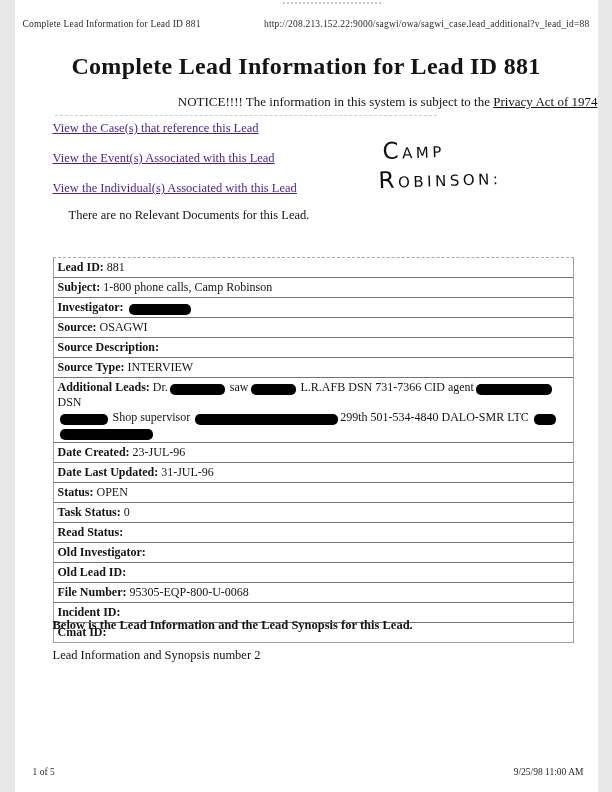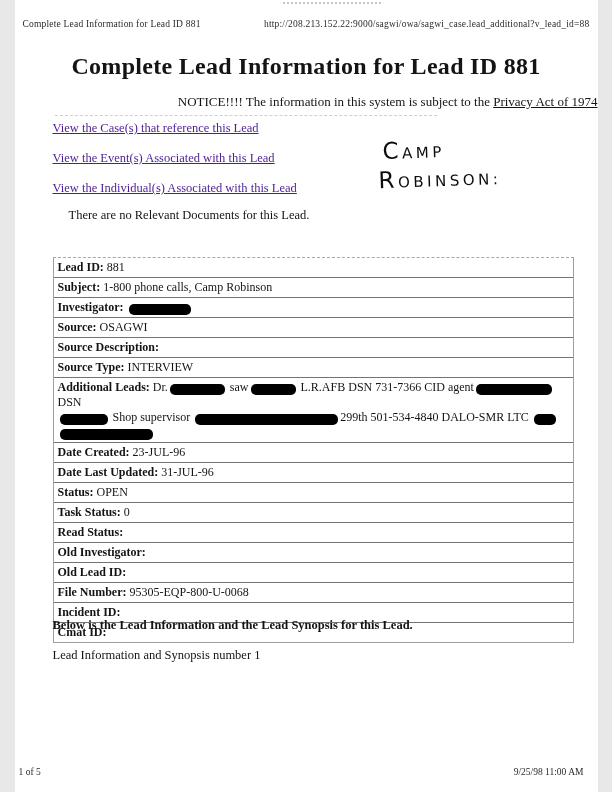--- a/index.html
+++ b/index.html
@@ -40,21 +40,21 @@
   .trow:first-child { border-top:none; }
   .lab { font-weight:bold; white-space:pre-wrap;text-align:center; }
   .val { white-space:pre-wrap; }
   .redact { display:inline-block; height:11px; background:#000; border-radius:5px;
             vertical-align:text-bottom; transform:translateY(1px); margin:0 2px; }
 
   .below-bold { position:absolute; top:618px; left:38px; font-size:12.5px; font-weight:bold; }
   .synopsis { position:absolute; top:648px; left:38px; font-size:12.5px; }
 
   .ftr { position:absolute; top:767px; font-size:9.5px; color:#2a2a2a; }
-  .ftr-left { left:4px; }
+  .ftr-left { left:18px; }
   .ftr-right { right:14px; }
 </style>
 </head>
 <body>
 
 <div class="page">
 
   <div class="artifact-top"></div>
   <div class="artifact-links"></div>
 
@@ -90,18 +90,18 @@
       <div class="trow"><span class="lab">Task Status:</span><span class="val"> 0</span></div>
       <div class="trow"><span class="lab">Read Status:</span></div>
       <div class="trow"><span class="lab">Old Investigator:</span></div>
       <div class="trow"><span class="lab">Old Lead ID:</span></div>
       <div class="trow"><span class="lab">File Number:</span><span class="val"> 95305-EQP-800-U-0068</span></div>
       <div class="trow"><span class="lab">Incident ID:</span></div>
       <div class="trow"><span class="lab">Cmat ID:</span></div>
     </div>
 
   <div class="below-bold">Below is the Lead Information and the Lead Synopsis for this Lead.</div>
-  <div class="synopsis">Lead Information and Synopsis number 1</div>
+  <div class="synopsis">Lead Information and Synopsis number 2</div>
 
   <div class="ftr ftr-left">1 of 5</div>
   <div class="ftr ftr-right">9/25/98 11:00 AM</div>
 
 </div>
 
 </body></html>

